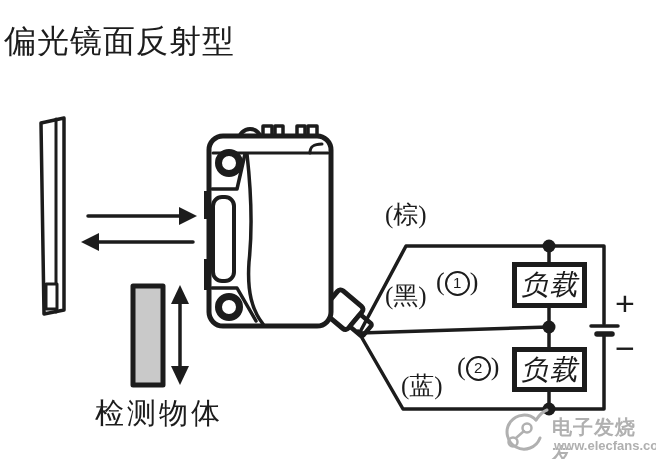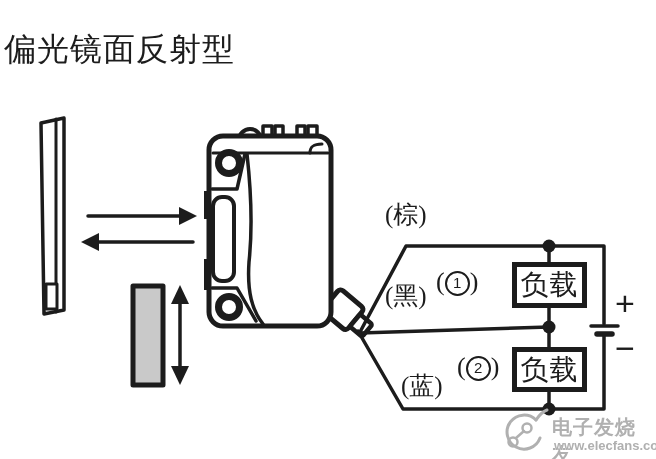--- a/index.html
+++ b/index.html
@@ -2,39 +2,39 @@
 <html><head>
 <meta charset="utf-8">
 <style>
   html,body{margin:0;padding:0;background:#ffffff;}
   #stage{
     position:relative;width:656px;height:459px;background:#ffffff;overflow:hidden;
     font-family:"Liberation Serif","DejaVu Serif",serif;color:#1c1c1c;
   }
   #diagram-svg{position:absolute;left:0;top:0;z-index:1;}
   .txt{position:absolute;z-index:2;white-space:nowrap;line-height:1.1;}
-  .title{left:4px;top:32px;font-size:32px;letter-spacing:1px;}
+  .title{left:4px;top:24px;font-size:32px;letter-spacing:1px;}
   .mirror-label{left:19px;top:318px;font-size:29px;}
   .object-label{left:95px;top:398px;font-size:29px;letter-spacing:3px;}
   .wire-label{font-size:25px;}
   .wire-brown{left:385px;top:201px;}
   .wire-black{left:385px;top:282px;}
   .wire-blue{left:401px;top:372px;}
   .out-label{font-size:26px;}
   .out-1{left:436px;top:268px;}
   .out-2{left:457px;top:353px;}
   .circled{
     display:inline-block;width:21px;height:21px;border:2px solid #1c1c1c;border-radius:50%;
     font-size:15px;line-height:20px;text-align:center;vertical-align:2px;
     font-family:"Liberation Sans","DejaVu Sans",sans-serif;
   }
   .load-box{
     position:absolute;z-index:3;background:#ffffff;border:5px solid #1c1c1c;
     display:flex;align-items:center;justify-content:center;
-    font-size:28px;letter-spacing:1px;
+    font-size:28px;letter-spacing:1px;font-style:italic;
   }
   .load-1{left:512px;top:262px;width:65px;height:36px;}
   .load-2{left:512px;top:347px;width:65px;height:35px;}
   .battery-sign{font-family:"Liberation Sans","DejaVu Sans",sans-serif;font-size:34px;}
   .plus{left:615px;top:285px;}
   .minus{left:615px;top:330px;}
   .wm{position:absolute;z-index:2;color:#b0b0b0;
       font-family:"Liberation Sans","DejaVu Sans",sans-serif;
       text-shadow:0 1px 0 #ffffff;}
   .wm-brand{left:552px;top:414px;font-size:20px;font-weight:bold;letter-spacing:1px;}
@@ -128,20 +128,21 @@
         <path d="M 536,420 C 540,414 544,411 547,410" stroke-width="3"></path>
         <circle cx="513" cy="442" r="4.5" stroke-width="2.5"></circle>
         <circle cx="527" cy="428" r="4.5" stroke-width="2.5"></circle>
         <line x1="516" y1="438" x2="524" y2="431" stroke-width="2.5"></line>
       </g>
     </g>
   </svg>
 
   <div class="txt title">偏光镜面反射型</div>
 
+  <div class="txt object-label">检测物体</div>
 
   <div class="txt wire-label wire-brown">(棕)</div>
   <div class="txt wire-label wire-black">(黑)</div>
   <div class="txt wire-label wire-blue">(蓝)</div>
 
   <div class="txt out-label out-1"><span>(</span><span class="circled">1</span><span>)</span></div>
   <div class="txt out-label out-2"><span>(</span><span class="circled">2</span><span>)</span></div>
 
   <div class="load-box load-1">负载</div>
   <div class="load-box load-2">负载</div>

